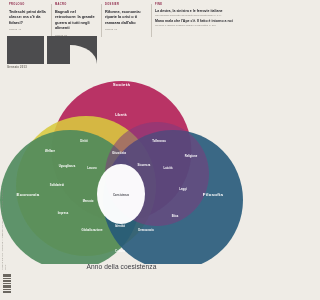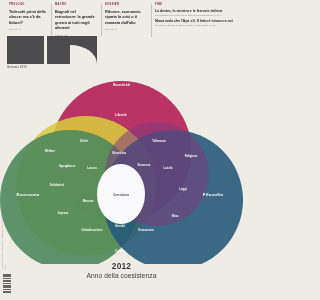--- a/index.html
+++ b/index.html
@@ -194,21 +194,20 @@
         <text class="vlabel vl-sm" x="92" y="157">Globalizzazione</text>
         <text class="vlabel vl-sm" x="120" y="153">Identità</text>
         <text class="vlabel vl-sm" x="120" y="178">Cultura</text>
 
         <text class="vlabel vl-sm vl-dark" x="121" y="122">Coesistenza</text>
       </g>
     </svg>
   </div>
 
   <div class="footer">
-    <div class="fyear">2012</div>
     <div class="fsub">Anno della coesistenza</div>
   </div>
 
   <div class="sidecredits">
     <div class="rot">Progetto grafico e infografica — redazione centrale. Tutti i diritti riservati. Stampato in Italia.</div>
   </div>
   <div class="barcode">
     <i style="height:3px"></i>
       <i style="height:1px"></i>
       <i style="height:2px"></i>

